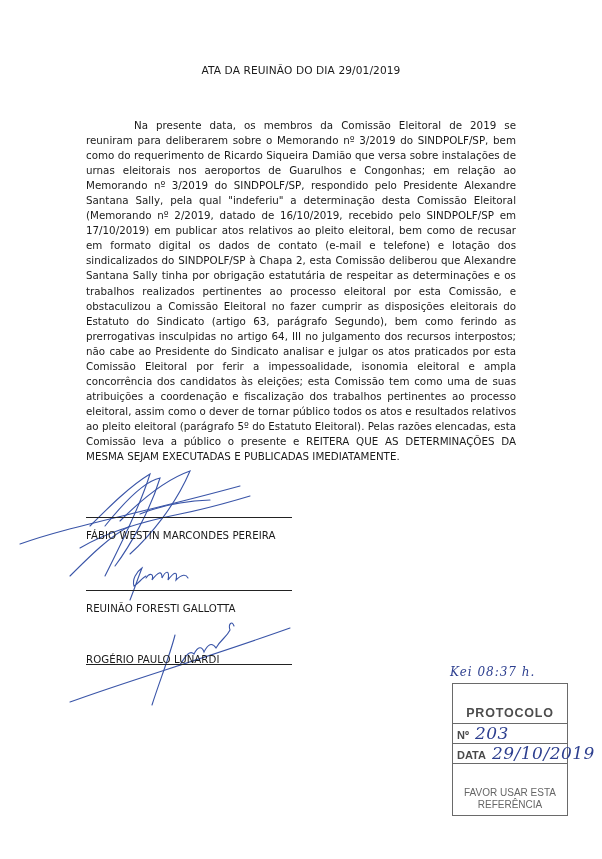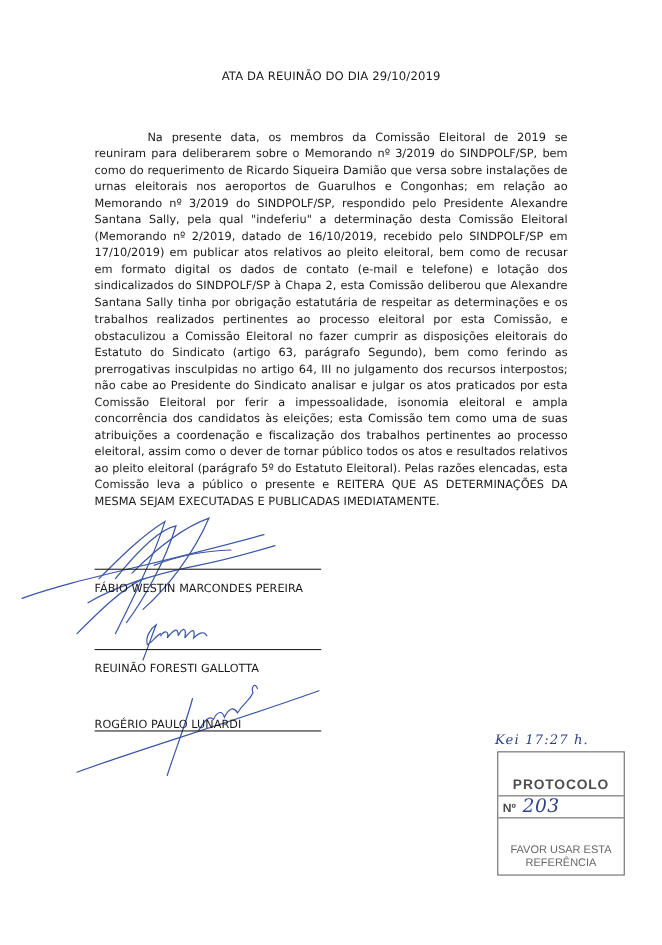--- a/index.html
+++ b/index.html
@@ -26,21 +26,21 @@
   .stamp .label { padding-left: 4px; font-weight: bold; color: #4a4a4a; }
   .stamp .hand { font-family: "DejaVu Serif", serif; font-style: italic; color: #2d3f8f;
                  font-size: 17px; margin-left: 6px; letter-spacing: 0.5px; }
   .stamp .ref { font-size: 10px; color: #666; }
 </style>
 </head>
 <body>
 
 <div class="page">
 
-  <div class="title">ATA DA REUINÃO DO DIA 29/10/2019</div>
+  <div class="title">ATA DA REUINÃO DO DIA 29/01/2019</div>
 
   <div class="body-text">
     <p>Na presente data, os membros da Comissão Eleitoral de 2019 se reuniram para deliberarem sobre o Memorando nº 3/2019 do SINDPOLF/SP, bem como do requerimento de Ricardo Siqueira Damião que versa sobre instalações de urnas eleitorais nos aeroportos de Guarulhos e Congonhas; em relação ao Memorando nº 3/2019 do SINDPOLF/SP, respondido pelo Presidente Alexandre Santana Sally, pela qual "indeferiu" a determinação desta Comissão Eleitoral (Memorando nº 2/2019, datado de 16/10/2019, recebido pelo SINDPOLF/SP em 17/10/2019) em publicar atos relativos ao pleito eleitoral, bem como de recusar em formato digital os dados de contato (e-mail e telefone) e lotação dos sindicalizados do SINDPOLF/SP à Chapa 2, esta Comissão deliberou que Alexandre Santana Sally tinha por obrigação estatutária de respeitar as determinações e os trabalhos realizados pertinentes ao processo eleitoral por esta Comissão, e obstaculizou a Comissão Eleitoral no fazer cumprir as disposições eleitorais do Estatuto do Sindicato (artigo 63, parágrafo Segundo), bem como ferindo as prerrogativas insculpidas no artigo 64, III no julgamento dos recursos interpostos; não cabe ao Presidente do Sindicato analisar e julgar os atos praticados por esta Comissão Eleitoral por ferir a impessoalidade, isonomia eleitoral e ampla concorrência dos candidatos às eleições; esta Comissão tem como uma de suas atribuições a coordenação e fiscalização dos trabalhos pertinentes ao processo eleitoral, assim como o dever de tornar público todos os atos e resultados relativos ao pleito eleitoral (parágrafo 5º do Estatuto Eleitoral). Pelas razões elencadas, esta Comissão leva a público o presente e REITERA QUE AS DETERMINAÇÕES DA MESMA SEJAM EXECUTADAS E PUBLICADAS IMEDIATAMENTE.</p>
   </div>
 
 
   <svg class="signature" style="left:10px; top:466px;" width="260" height="140" viewBox="0 0 260 140">
     <g fill="none" stroke="#3a55a8" stroke-width="1.1" stroke-linecap="round">
       <path d="M10 78 C60 60, 120 50, 230 20"></path>
       <path d="M80 60 C100 40, 120 20, 140 8 C130 40, 110 80, 95 110"></path>
@@ -66,25 +66,28 @@
   <svg class="signature" style="left:60px; top:610px;" width="240" height="100" viewBox="0 0 240 100">
     <g fill="none" stroke="#3a55a8" stroke-width="1.1" stroke-linecap="round">
       <path d="M10 92 C70 70, 140 50, 230 18"></path>
       <path d="M115 25 C110 45, 100 70, 92 95"></path>
       <path d="M120 55 C126 45, 130 40, 134 44 C138 36, 142 36, 144 42 C148 34, 152 32, 156 38 C162 28, 166 28, 170 20 C168 14, 172 10, 174 16"></path>
     </g>
   </svg>
   <div class="sig-line" style="left:86px; top:664px; width:206px;"></div>
   <div class="sig-name" style="left:86px; top:654px;">ROGÉRIO PAULO LUNARDI</div>
 
-  <div class="stamp-note">Kei 17:27 h.</div>
+  <div class="stamp-note">Kei 08:37 h.</div>
   <div class="stamp">
     <div class="row center head">PROTOCOLO</div>
     <div class="row">
       <span class="label">Nº</span><span class="hand">203</span>
+    </div>
+    <div class="row">
+      <span class="label">DATA</span><span class="hand">29/10/2019</span>
     </div>
     <div class="row center ref">
       <div>FAVOR USAR ESTA</div>
       <div>REFERÊNCIA</div>
     </div>
   </div>
 
 </div>
 
 </body></html>

